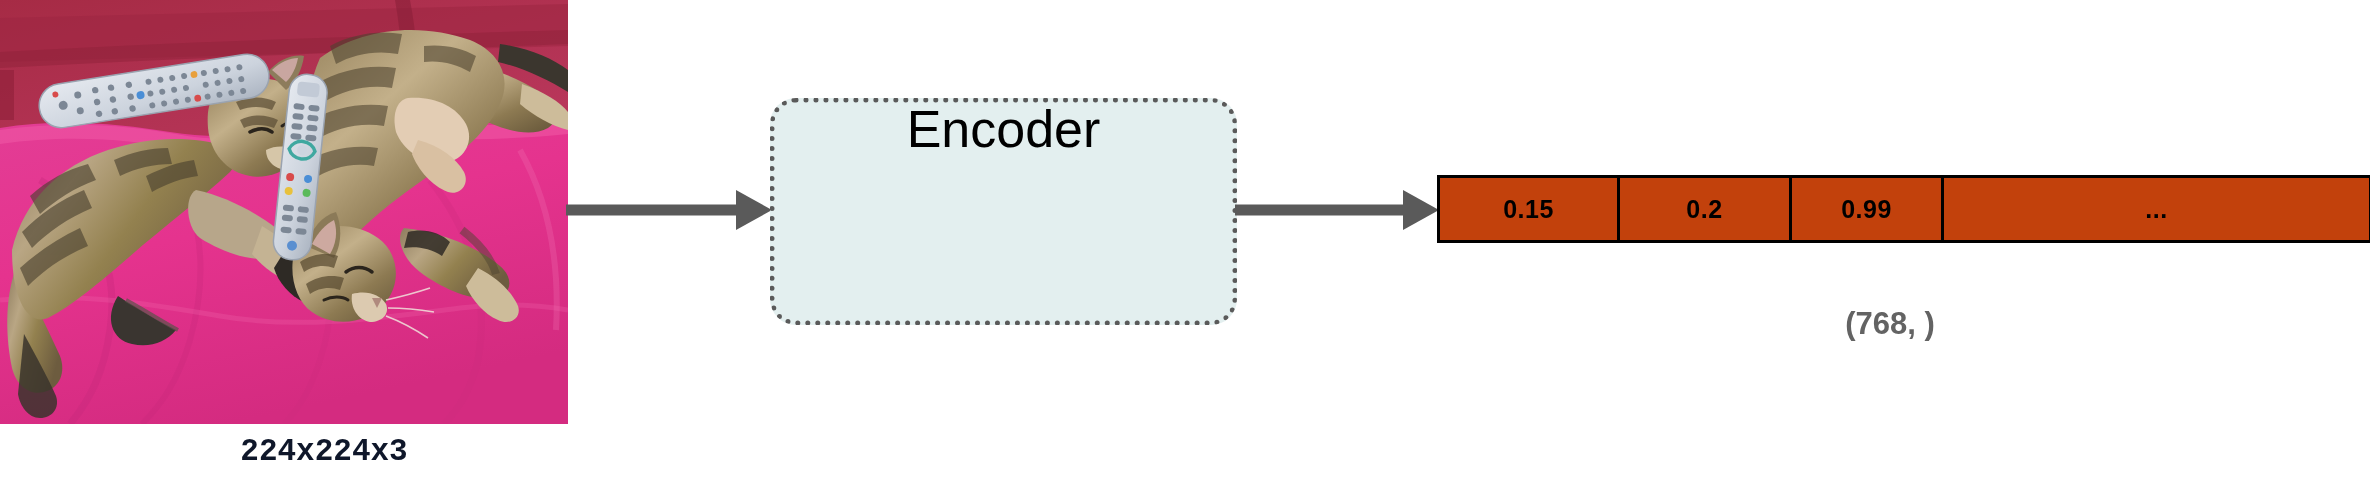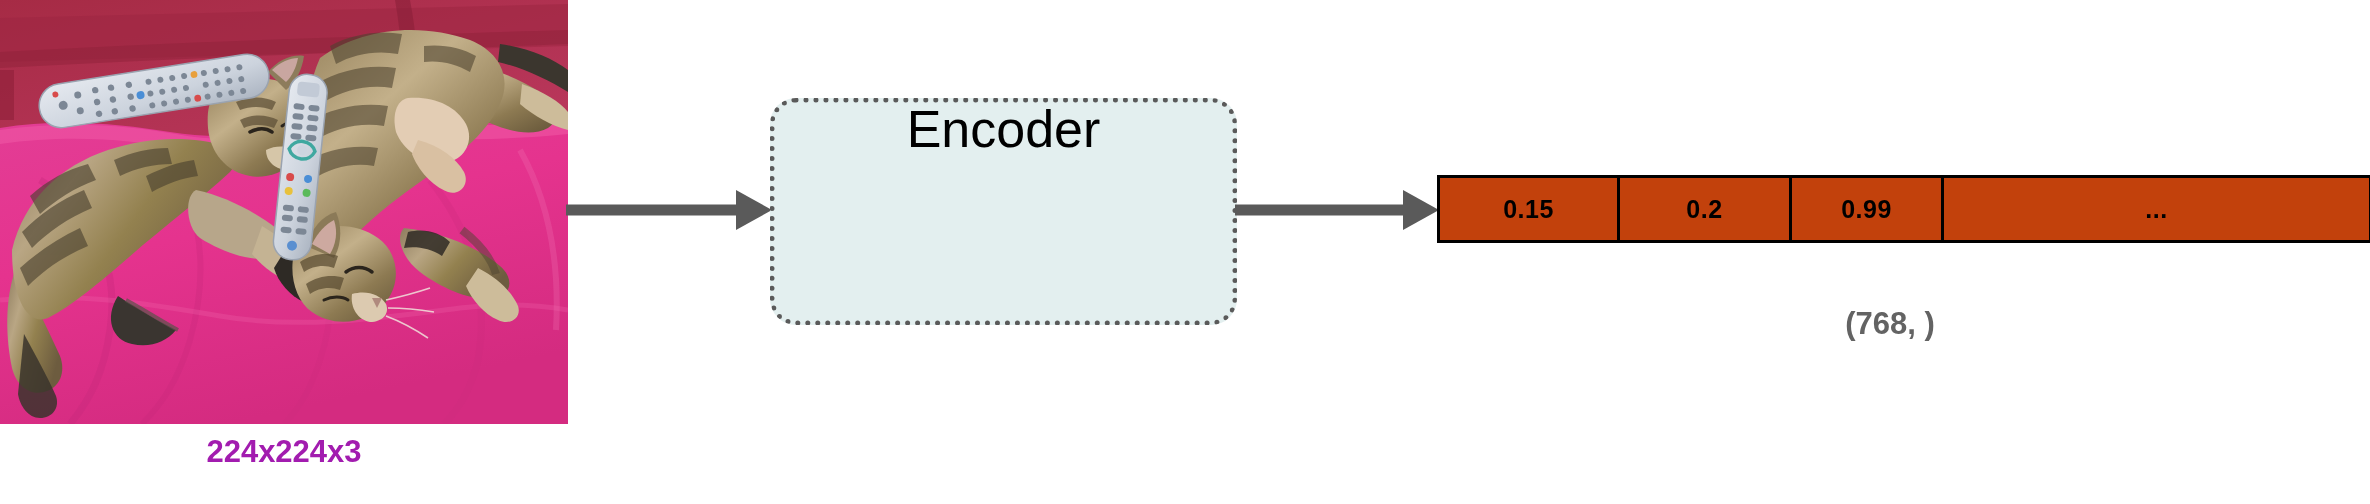--- a/index.html
+++ b/index.html
@@ -30,23 +30,24 @@
   .photo-svg { display: block; width: 568px; height: 424px; }
 
   .photo-caption {
     position: absolute;
     left: 0px;
     top: 434px;
     width: 568px;
     text-align: center;
     font-size: 31px;
     font-weight: bold;
-    color: #a21caf;
+    color: #0f172a;
     letter-spacing: 0px;
-    font-family: Liberation Sans, sans-serif;
+    font-family: Liberation Mono, monospace;
+    padding-left: 40px;
   }
 
   
   .arrow {
     position: absolute;
     height: 60px;
   }
   .arrow svg { display: block; overflow: visible; }
 
   

